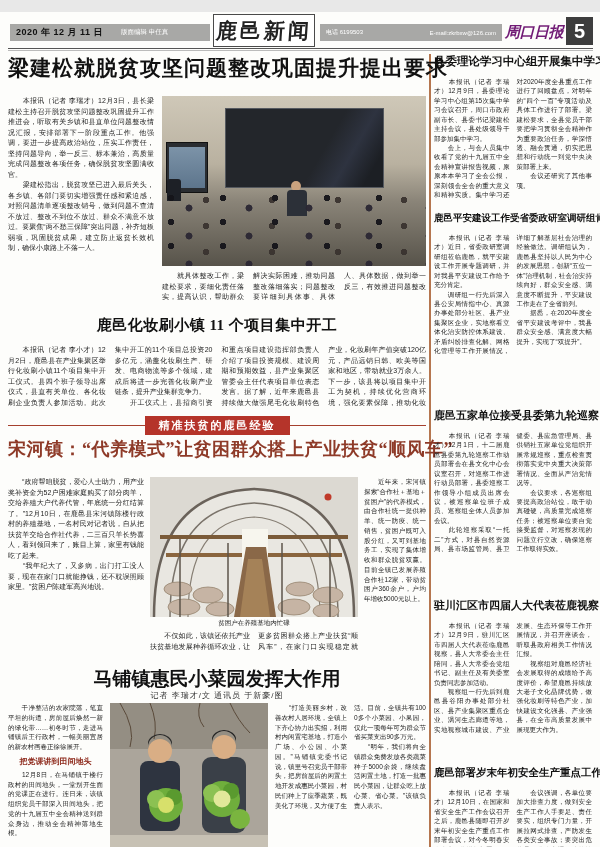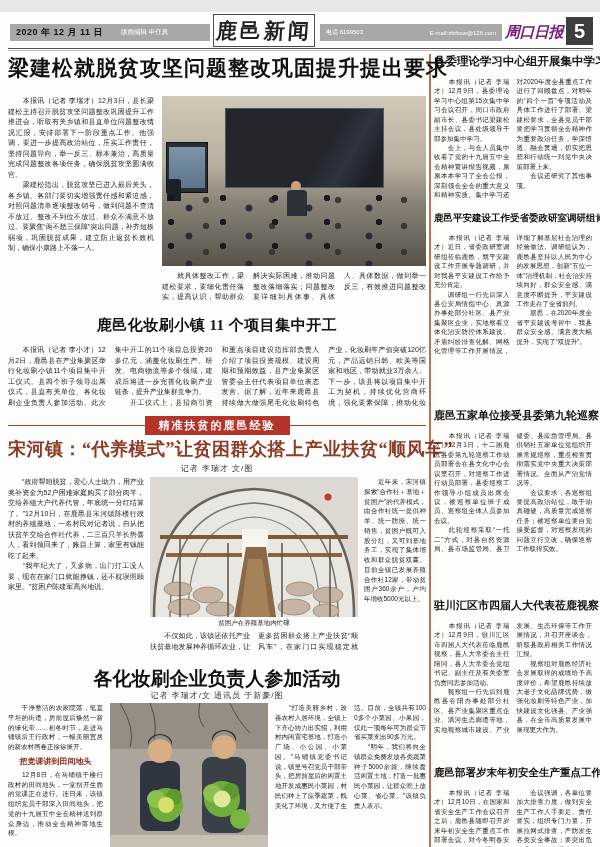--- a/index.html
+++ b/index.html
@@ -157,21 +157,20 @@
     <div class="body-txt art2">　　本报讯（记者 李小才）12月2日，鹿邑县在产业集聚区举行化妆刷小镇11个项目集中开工仪式。县四个班子领导出席仪式，县直有关单位、各化妆刷企业负责人参加活动。此次集中开工的11个项目总投资20多亿元，涵盖化妆刷生产、研发、电商物流等多个领域，建成后将进一步完善化妆刷产业链条，提升产业集群竞争力。
 　　开工仪式上，县招商引资和重点项目建设指挥部负责人介绍了项目投资规模、建设周期和预期效益，县产业集聚区管委会主任代表项目单位表态发言。据了解，近年来鹿邑县持续做大做强尾毛化妆刷特色产业，化妆刷年产值突破120亿元，产品远销日韩、欧美等国家和地区，带动就业3万余人。下一步，该县将以项目集中开工为契机，持续优化营商环境，强化要素保障，推动化妆刷产业向高端化、品牌化、集群化方向发展，为县域经济高质量发展注入新动能。</div>
 
     <div class="banner-row">
       <div class="banner-line"></div>
       <div class="banner-pill">精准扶贫的鹿邑经验</div>
       <div class="banner-line"></div>
     </div>
 
     <div class="headline-big hl3">宋河镇：“代养模式”让贫困群众搭上产业扶贫“顺风车”</div>
-    <div class="byline byline3">记者 李瑞才 文/图</div>
 
     <div class="art3">
       <div class="body-txt art3-left">　　“政府帮咱脱贫，爱心人士助力，用产业奖补资金为52户困难家庭购买了部分肉羊，交给养殖大户代养代管，年底统一分红结算了。”12月10日，在鹿邑县宋河镇陈楼行政村的养殖基地，一名村民对记者说，自从把扶贫羊交给合作社代养，二三百只羊长势喜人，看到领回来了，账目上算，家里有钱能吃了起来。
 　　“我年纪大了，又多病，出门打工没人要，现在在家门口就能挣钱，还不耽误照顾家里。”贫困户陈建军高兴地说。</div>
       <div class="art3-mid">
         <svg class="photo2" viewBox="0 0 208 140" preserveAspectRatio="none">
           <rect x="0" y="0" width="208" height="140" fill="#dcd9d2"></rect>
           <path d="M4,140 Q4,16 104,12 Q204,16 204,140" fill="#e9e7e1" stroke="#6a625a" stroke-width="2.5"></path>
           <path d="M20,140 Q20,30 104,26 Q188,30 188,140" fill="none" stroke="#7a736a" stroke-width="1.5"></path>
           <path d="M38,140 Q38,44 104,40 Q170,44 170,140" fill="none" stroke="#857d72" stroke-width="1.2"></path>
@@ -197,21 +196,21 @@
               <line x1="180" y1="62" x2="180" y2="140"></line>
           </g>
           <circle cx="178" cy="20" r="3.5" fill="#c03a2a"></circle>
         </svg>
         <div class="caption">贫困户在养殖基地内忙碌</div>
         <div class="body-txt art3-bottom">　　不仅如此，该镇还依托产业扶贫基地发展种养循环农业，让更多贫困群众搭上产业扶贫“顺风车”，在家门口实现稳定就业、持续增收，为乡村振兴奠定了坚实基础。</div>
       </div>
       <div class="body-txt art3-right" style="font-size:6.5px">　　近年来，宋河镇探索“合作社＋基地＋贫困户”的代养模式，由合作社统一提供种羊、统一防疫、统一销售，贫困户既可入股分红，又可到基地务工，实现了集体增收和群众脱贫双赢。目前全镇已发展养殖合作社12家，带动贫困户360余户，户均年增收5000元以上。</div>
     </div>
 
-    <div class="headline-big hl4">各化妆刷企业负责人参加活动</div>
+    <div class="headline-big hl4">马铺镇惠民小菜园发挥大作用</div>
     <div class="byline byline4">记者 李瑞才/文 通讯员 于新豪/图</div>
 
     <div class="art4">
       <div class="art4-left">
         <div class="body-txt" style="font-size:6.5px">　　干净整洁的农家院落，笔直平坦的街道，房前屋后焕然一新的绿化带……初冬时节，走进马铺镇后王行政村，一幅美丽宜居的新农村画卷正徐徐展开。</div>
         <div class="subhead-red">把党课讲到田间地头</div>
         <div class="body-txt" style="font-size:6.5px">　　12月8日，在马铺镇于楼行政村的田间地头，一堂别开生面的党课正在进行。连日来，该镇组织党员干部深入田间地头，把党的十九届五中全会精神送到群众身边，推动全会精神落地生根。</div>
       </div>
       <svg class="photo3" viewBox="0 0 158 156" preserveAspectRatio="none">
         <rect width="158" height="156" fill="#aba59b"></rect>

